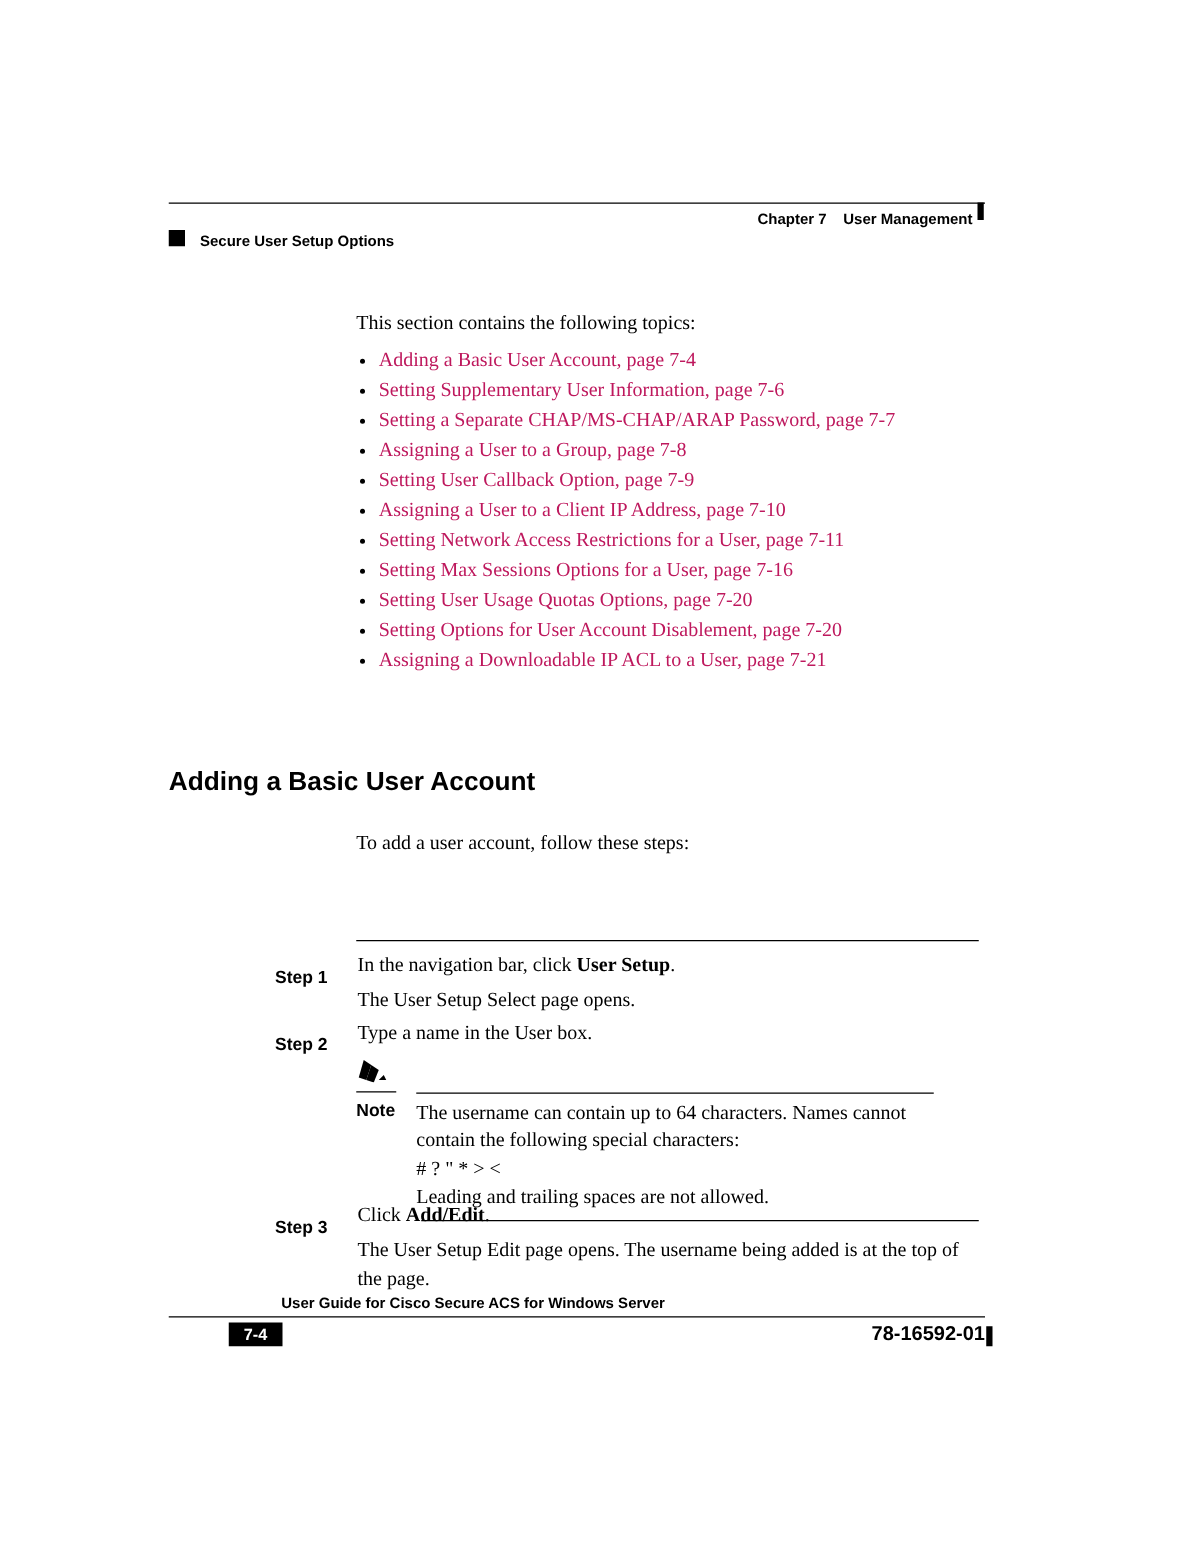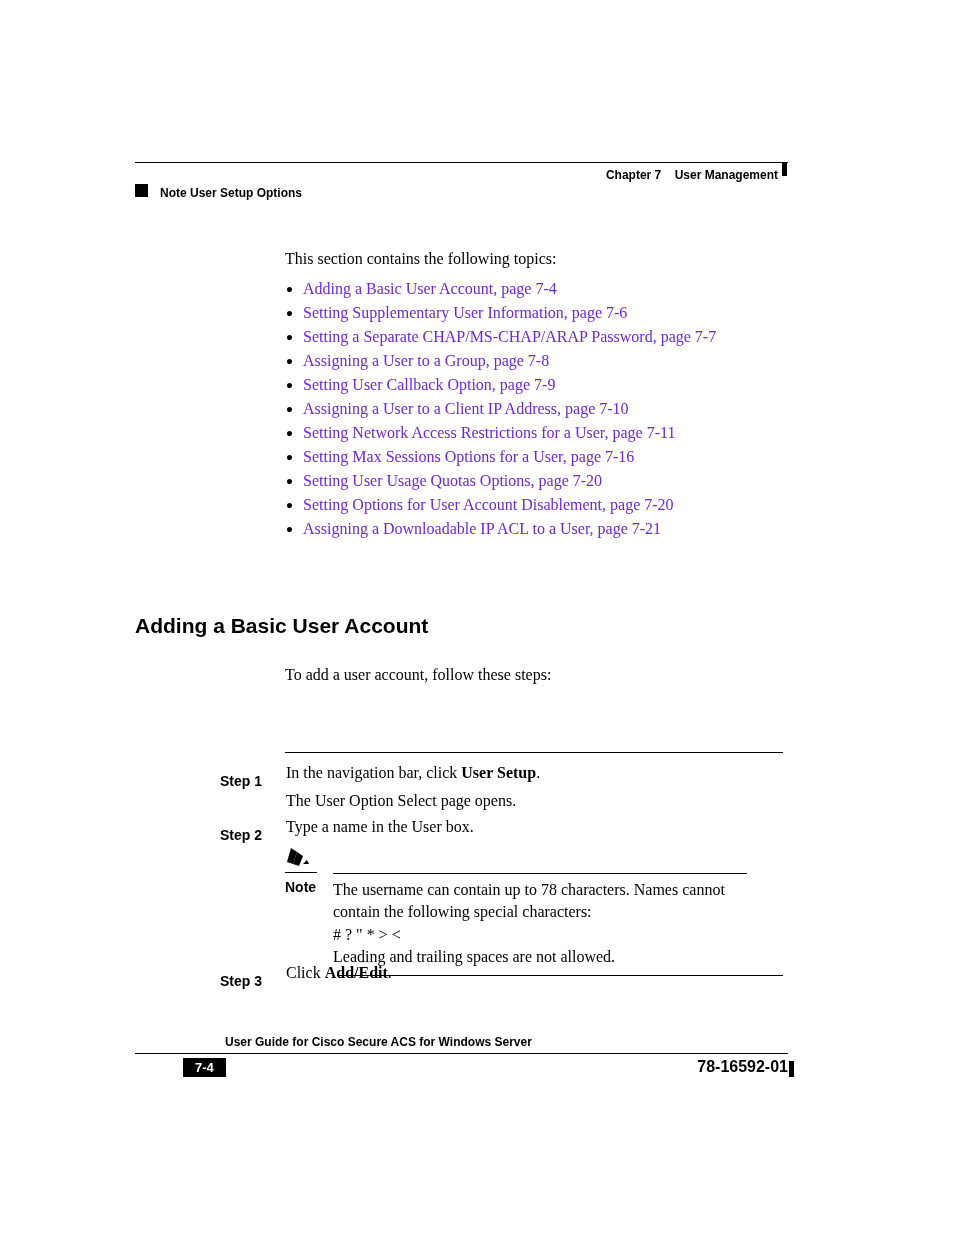--- a/index.html
+++ b/index.html
@@ -72,21 +72,21 @@
   }
   ul.topics li {
     margin: 6px 0;
     font-size: 16px;
     color: #000;
   }
   ul.topics li::marker {
     color: #000;
   }
   .link {
-    color: #6d28d9;
+    color: #be185d;
   }
   .h2 {
     position: absolute;
     left: 135px;
     font-family: Arial, Helvetica, sans-serif;
     font-size: 21px;
     font-weight: bold;
   }
   .section-body {
     position: absolute;
@@ -174,21 +174,21 @@
     font-size: 12px;
     font-weight: bold;
     text-align: right;
     margin-right: 0;
     position: absolute;
     left: 90px;
     top: -18px;
   }
   .footer-bar {
     display: flex;
-    align-items: center;
+    align-items: flex-end;
     justify-content: space-between;
     height: 20px;
     padding-left: 48px;
   }
   .page-num-box {
     background: #000;
     color: #fff;
     font-family: Arial, Helvetica, sans-serif;
     font-size: 13px;
     font-weight: bold;
@@ -213,21 +213,21 @@
 <body>
 
 <div class="page">
 
   <div class="header-line"></div>
   <div class="header-marker-right"></div>
   <div class="header-chapter">
     <span>Chapter 7</span>&nbsp;&nbsp;&nbsp;&nbsp;<span>User Management</span>
   </div>
   <div class="header-marker-left"></div>
-  <div class="header-section">Note User Setup Options</div>
+  <div class="header-section">Secure User Setup Options</div>
 
   <div class="content">
     <p class="intro">This section contains the following topics:</p>
     <ul class="topics">
       <li><span class="link">Adding a Basic User Account, page 7-4</span></li>
       <li><span class="link">Setting Supplementary User Information, page 7-6</span></li>
       <li><span class="link">Setting a Separate CHAP/MS-CHAP/ARAP Password, page 7-7</span></li>
       <li><span class="link">Assigning a User to a Group, page 7-8</span></li>
       <li><span class="link">Setting User Callback Option, page 7-9</span></li>
       <li><span class="link">Assigning a User to a Client IP Address, page 7-10</span></li>
@@ -244,50 +244,51 @@
   <div class="section-body" style="top:664px;">
     <p class="para">To add a user account, follow these steps:</p>
   </div>
 
   <div class="steps-rule" style="top:752px;"></div>
 
   <div class="step-row" style="top:762px;">
     <span class="step-label">Step 1</span>
     <span class="step-body">
       <span>In the navigation bar, click </span><span class="bold">User Setup</span><span>.</span><br>
-      <span style="display:inline-block;margin-top:6px;">The User Option Select page opens.</span>
+      <span style="display:inline-block;margin-top:6px;">The User Setup Select page opens.</span>
     </span>
   </div>
 
   <div class="step-row" style="top:816px;">
     <span class="step-label">Step 2</span>
     <span class="step-body">Type a name in the User box.</span>
   </div>
 
   <div class="note-box" style="top:846px;">
     <span class="note-icon">
       <svg width="26" height="20" viewBox="0 0 26 20">
         <polygon points="2,16 6,2 12,6 8,18" fill="#000"></polygon>
         <polygon points="8,18 12,6 18,10 14,20" fill="#000"></polygon>
         <polygon points="18,18 22,14 24,18" fill="#000"></polygon>
       </svg>
     </span><br>
     <span class="note-label">Note</span>
     <span class="note-text-wrap">
-      <span>The username can contain up to 78 characters. Names cannot contain the following special characters:</span><br>
+      <span>The username can contain up to 64 characters. Names cannot contain the following special characters:</span><br>
       <span> # ? " * &gt; &lt;</span><br>
       <span>Leading and trailing spaces are not allowed.</span>
     </span>
     <div class="note-bottom-rule"></div>
   </div>
 
   <div class="step-row" style="top:962px;">
     <span class="step-label">Step 3</span>
     <span class="step-body">
       <span>Click </span><span class="bold">Add/Edit</span><span>.</span><br>
+      <span style="display:inline-block;margin-top:6px;">The User Setup Edit page opens. The username being added is at the top of the page.</span>
     </span>
   </div>
 
   <div class="footer">
     <div class="footer-title">User Guide for Cisco Secure ACS for Windows Server</div>
     <div class="footer-rule"></div>
     <div class="footer-bar">
       <span class="page-num-box">7-4</span>
       <span class="doc-id">78-16592-01</span>
     </div>

